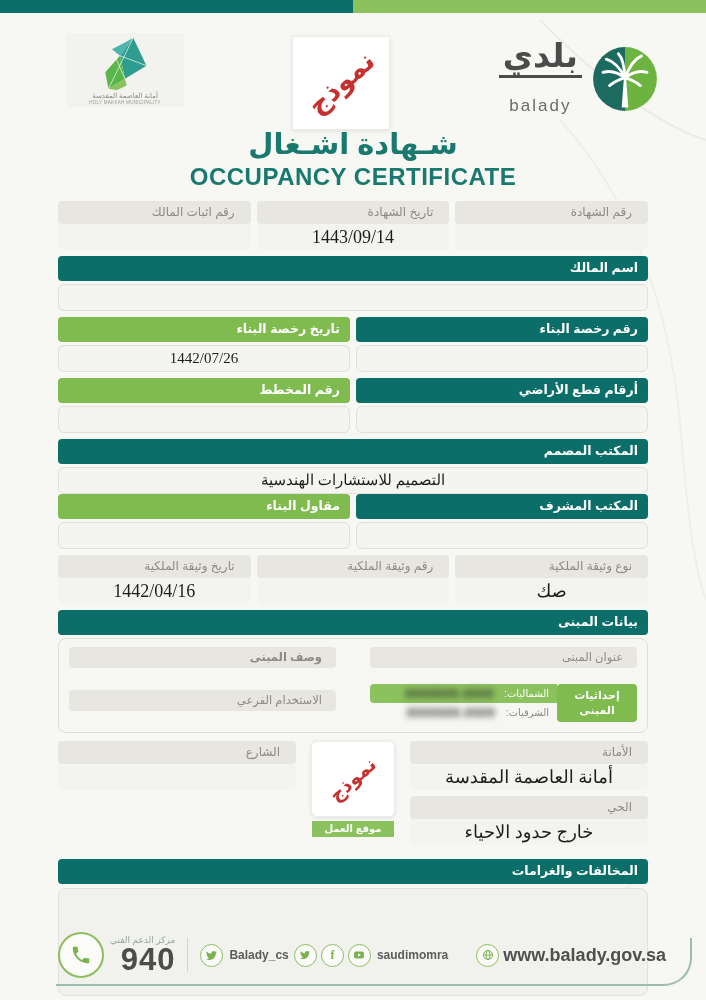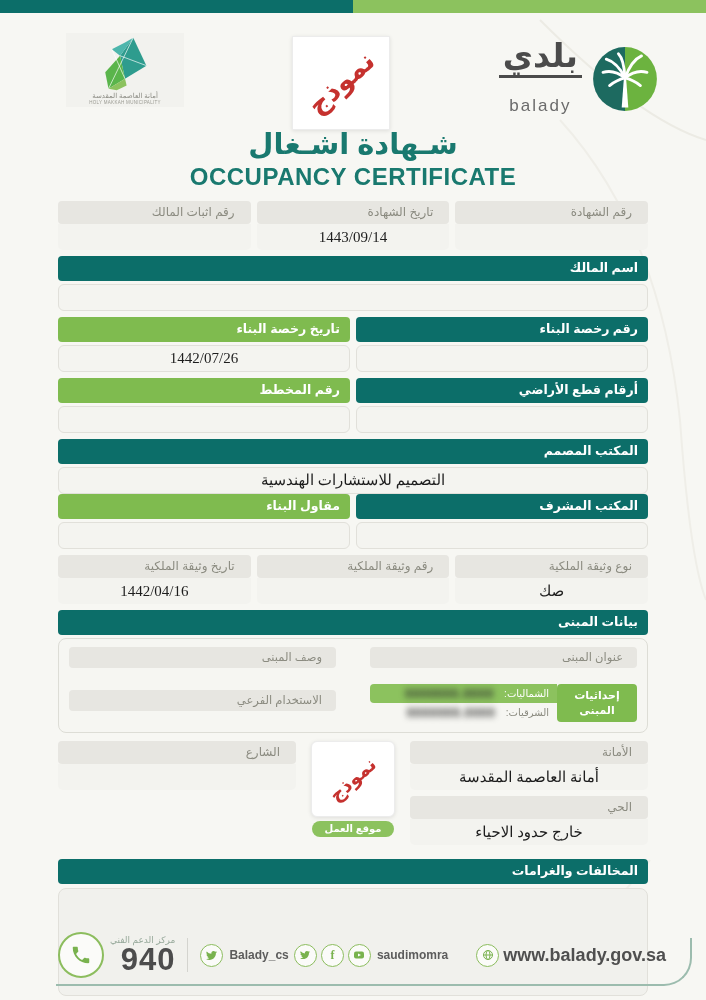--- a/index.html
+++ b/index.html
@@ -32,21 +32,21 @@
   .title-ar{text-align:center;color:#19796f;font-weight:bold;font-size:29px;margin-top:6px;}
   .title-en{text-align:center;color:#19796f;font-weight:bold;font-size:24px;letter-spacing:.5px;margin-top:2px;}
 
   
   .form{margin:10px 58px 0;direction:rtl;}
   .row{display:flex;gap:6px;margin-bottom:6px;}
   .c3{flex:1;}
   .ghead{background:#e7e6e1;border-radius:4px;height:23px;line-height:23px;font-size:12px;
     color:#8b8b80;text-align:right;padding:0 16px;white-space:nowrap;overflow:hidden;}
   .gval{background:#f3f3ef;border-radius:0 0 5px 5px;height:26px;line-height:26px;text-align:center;
-    font-family:"Liberation Serif","DejaVu Serif",serif;font-size:15px;color:#1d1d1d;}
+    font-family:"Liberation Serif","DejaVu Serif",serif;font-size:18px;color:#1d1d1d;}
   .thead{background:#0c6e69;color:#fff;font-size:12.5px;font-weight:bold;height:25px;line-height:25px;
     border-radius:4px;text-align:right;padding:0 10px;}
   .grhead{background:#7fbb4f;color:#fff;font-size:12.5px;font-weight:bold;height:25px;line-height:25px;
     border-radius:4px;text-align:right;padding:0 10px;}
   .vbox{background:#f4f4f0;border:1px solid #e1e0da;border-radius:6px;height:25px;line-height:25px;
     margin-top:3px;text-align:center;font-family:"Liberation Serif","DejaVu Serif",serif;font-size:15px;color:#1d1d1d;}
   .half{flex:1;}
 
   
   .bbox{border:1px solid #ddddd6;border-radius:8px;background:#f6f6f2;padding:8px 10px 10px;margin-top:3px;}
@@ -65,21 +65,21 @@
   .blurred{filter:blur(3px);color:#2d2d2d;font-weight:bold;font-size:12px;letter-spacing:1px;}
 
   
   .locrow{display:flex;gap:14px;margin-bottom:8px;}
   .loccol{flex:1;}
   .locmid{width:86px;display:flex;flex-direction:column;align-items:center;}
   .stamp-mid{width:82px;height:74px;background:#fff;border:1px solid #ececec;border-radius:6px;
     box-shadow:0 1px 4px rgba(0,0,0,.10);display:flex;align-items:center;justify-content:center;}
   .stamp-mid .stamp-red{font-size:19px;}
   .worksite{background:#8cc25e;color:#fff;font-size:10px;font-weight:bold;text-align:center;
-    border-radius:8px;margin-top:4px;width:82px;line-height:16px;box-sizing:border-box;}
+    border-radius:0;margin-top:4px;width:82px;line-height:16px;box-sizing:border-box;}
   .locfield{margin-bottom:6px;}
 
   .bigbox{background:#f1f1ed;border:1px solid #e1e0da;border-radius:8px;height:106px;margin-top:4px;}
 
   
   .footer{position:absolute;left:0;right:0;bottom:0;height:72px;}
   .f-line{position:absolute;left:56px;right:14px;bottom:10px;height:46px;
     border-bottom:2px solid #9cbcae;border-right:2px solid #9cbcae;border-bottom-right-radius:28px;}
   .f-content{position:absolute;left:58px;right:40px;bottom:18px;display:flex;align-items:center;direction:ltr;}
   .phone-badge{width:42px;height:42px;border:2px solid #8cbd5e;border-radius:50%;display:flex;
@@ -231,21 +231,21 @@
 
     <div style="margin-bottom:8px;">
       <div class="thead">بيانات المبنى</div>
       <div class="bbox">
         <div class="brow">
           <div class="bcol">
             <div class="bghead" style="text-align:right;">عنوان المبنى</div>
             <div class="bspace"></div>
           </div>
           <div class="bcol">
-            <div class="bghead" style="text-align:right;">وصف المبنى</div>
+            <div class="bghead" style="text-align:right;font-weight:bold;">وصف المبنى</div>
             <div class="bspace"></div>
           </div>
         </div>
         <div class="brow" style="margin-top:4px;align-items:flex-start;">
           <div class="bcol">
             <div class="coords">
               <div class="c-label">إحداثيات المبنى</div>
               <div class="c-rows">
                 <div class="c-r1">
                   <span>الشماليات:</span>

